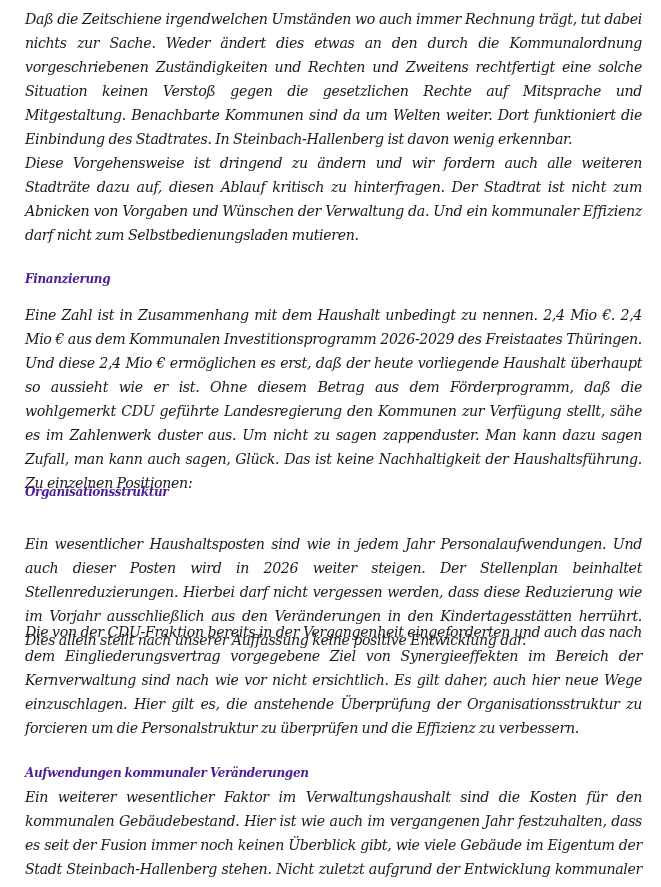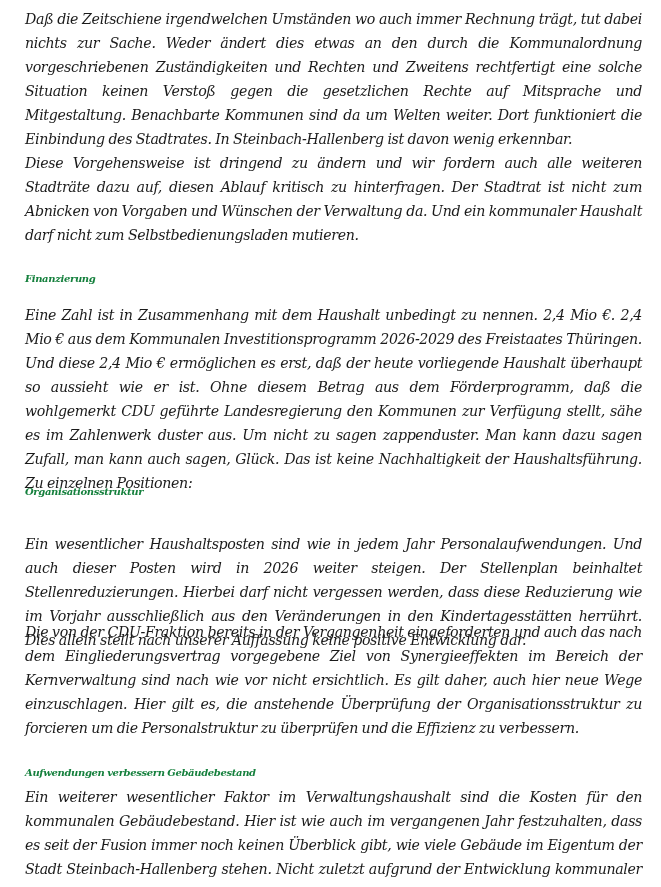--- a/index.html
+++ b/index.html
@@ -28,45 +28,45 @@
     }
     .doc p {
       margin: 0;
       text-align: justify;
     }
     .doc p.body {
       margin-bottom: 6px;
     }
     .doc h3 {
       margin: 0;
-      font-size: 10px;
+      font-size: 12px;
       font-weight: bold;
       font-style: italic;
       line-height: 24px;
-      color: #15803d;
+      color: #4c1d95;
     }
     #p1 { position: absolute; top: 7px; left: 0; width: 617px; }
     #p2 { position: absolute; top: 151px; left: 0; width: 617px; }
     #h-fin { position: absolute; top: 267px; left: 0; }
     #p3 { position: absolute; top: 291px; left: 0; width: 617px; margin-top: 12px; }
     #h-pers { position: absolute; top: 480px; left: 0; }
     #p4 { position: absolute; top: 532px; left: 0; width: 617px; }
     #p5 { position: absolute; top: 620px; left: 0; width: 617px; }
     #h-geb { position: absolute; top: 761px; left: 0; }
     #p6 { position: absolute; top: 785px; left: 0; width: 617px; }
   </style>
 </head>
 <body>
 
 <div class="doc">
   <p class="body" id="p1">Daß die Zeitschiene irgendwelchen Umständen wo auch immer Rechnung trägt, tut dabei nichts zur Sache. Weder ändert dies etwas an den durch die Kommunalordnung vorgeschriebenen Zuständigkeiten und Rechten und Zweitens rechtfertigt eine solche Situation keinen Verstoß gegen die gesetzlichen Rechte auf Mitsprache und Mitgestaltung. Benachbarte Kommunen sind da um Welten weiter. Dort funktioniert die Einbindung des Stadtrates. In Steinbach-Hallenberg ist davon wenig erkennbar.</p>
-  <p class="body" id="p2">Diese Vorgehensweise ist dringend zu ändern und wir fordern auch alle weiteren Stadträte dazu auf, diesen Ablauf kritisch zu hinterfragen. Der Stadtrat ist nicht zum Abnicken von Vorgaben und Wünschen der Verwaltung da. Und ein kommunaler Haushalt darf nicht zum Selbstbedienungsladen mutieren.</p>
+  <p class="body" id="p2">Diese Vorgehensweise ist dringend zu ändern und wir fordern auch alle weiteren Stadträte dazu auf, diesen Ablauf kritisch zu hinterfragen. Der Stadtrat ist nicht zum Abnicken von Vorgaben und Wünschen der Verwaltung da. Und ein kommunaler Effizienz darf nicht zum Selbstbedienungsladen mutieren.</p>
 
   <h3 id="h-fin">Finanzierung</h3>
   <p class="body" id="p3">Eine Zahl ist in Zusammenhang mit dem Haushalt unbedingt zu nennen. 2,4 Mio €. 2,4 Mio € aus dem Kommunalen Investitionsprogramm 2026-2029 des Freistaates Thüringen. Und diese 2,4 Mio € ermöglichen es erst, daß der heute vorliegende Haushalt überhaupt so aussieht wie er ist. Ohne diesem Betrag aus dem Förderprogramm, daß die wohlgemerkt CDU geführte Landesregierung den Kommunen zur Verfügung stellt, sähe es im Zahlenwerk duster aus. Um nicht zu sagen zappenduster. Man kann dazu sagen Zufall, man kann auch sagen, Glück. Das ist keine Nachhaltigkeit der Haushaltsführung. Zu einzelnen Positionen:</p>
 
   <h3 id="h-pers">Organisationsstruktur</h3>
   <p class="body" id="p4">Ein wesentlicher Haushaltsposten sind wie in jedem Jahr Personalaufwendungen. Und auch dieser Posten wird in 2026 weiter steigen. Der Stellenplan beinhaltet Stellenreduzierungen. Hierbei darf nicht vergessen werden, dass diese Reduzierung wie im Vorjahr ausschließlich aus den Veränderungen in den Kindertagesstätten herrührt. Dies allein stellt nach unserer Auffassung keine positive Entwicklung dar.</p>
   <p class="body" id="p5">Die von der CDU-Fraktion bereits in der Vergangenheit eingeforderten und auch das nach dem Eingliederungsvertrag vorgegebene Ziel von Synergieeffekten im Bereich der Kernverwaltung sind nach wie vor nicht ersichtlich. Es gilt daher, auch hier neue Wege einzuschlagen. Hier gilt es, die anstehende Überprüfung der Organisationsstruktur zu forcieren um die Personalstruktur zu überprüfen und die Effizienz zu verbessern.</p>
 
-  <h3 id="h-geb">Aufwendungen verbessern Gebäudebestand</h3>
+  <h3 id="h-geb">Aufwendungen kommunaler Veränderungen</h3>
   <p class="body" id="p6">Ein weiterer wesentlicher Faktor im Verwaltungshaushalt sind die Kosten für den kommunalen Gebäudebestand. Hier ist wie auch im vergangenen Jahr festzuhalten, dass es seit der Fusion immer noch keinen Überblick gibt, wie viele Gebäude im Eigentum der Stadt Steinbach-Hallenberg stehen. Nicht zuletzt aufgrund der Entwicklung kommunaler Einrichtung dürfte</p>
 </div>
 
 </body></html>

